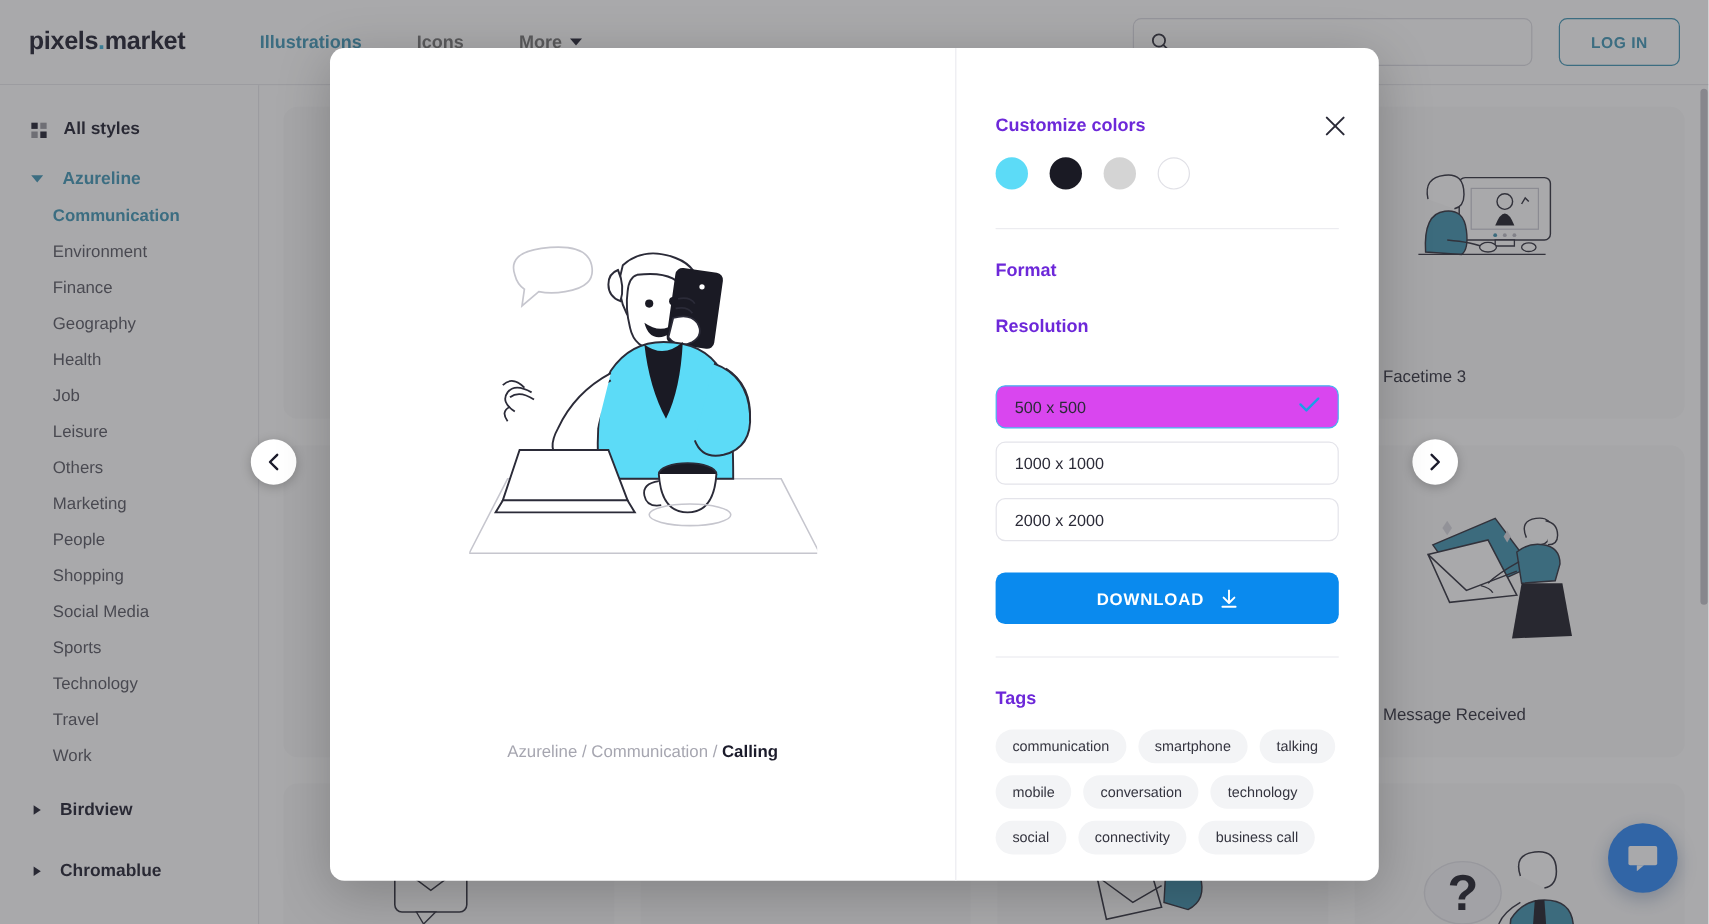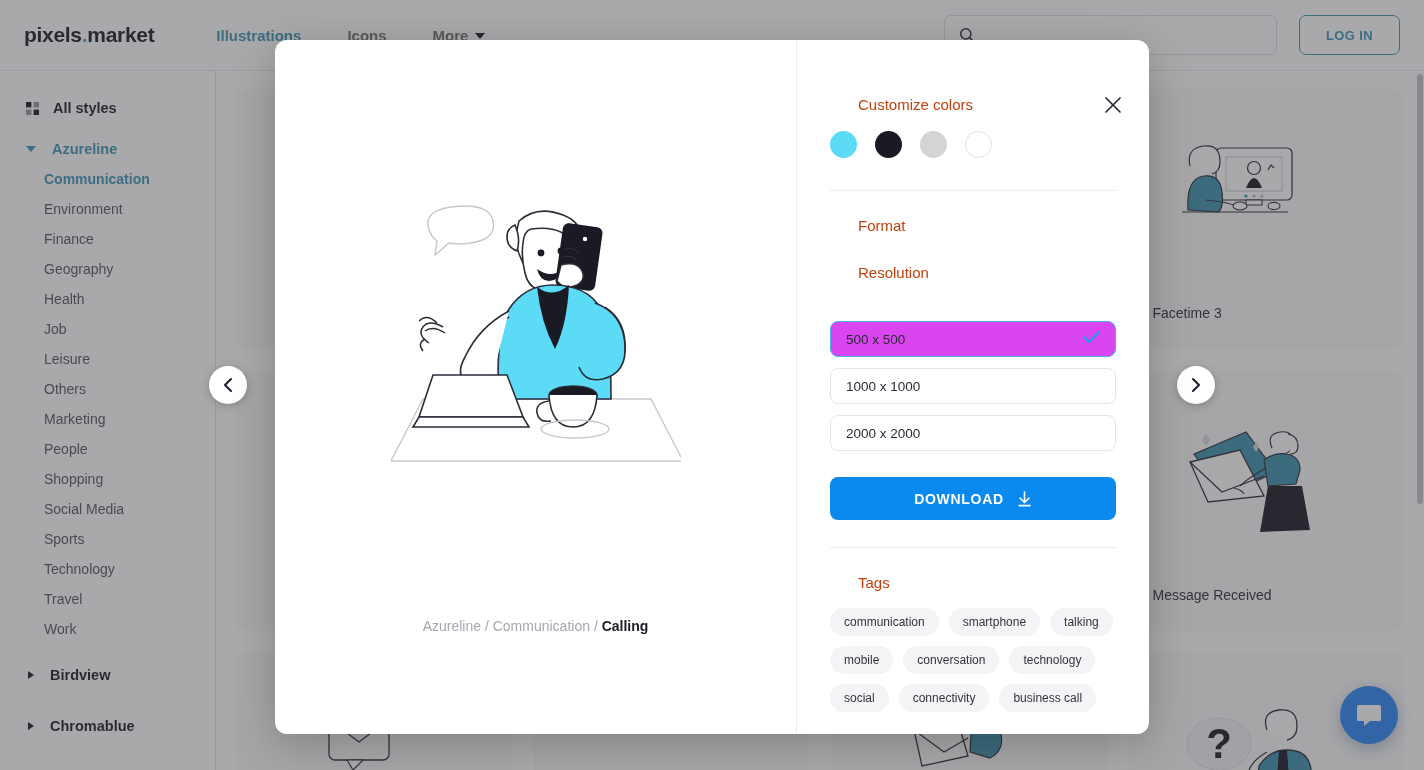--- a/index.html
+++ b/index.html
@@ -106,21 +106,21 @@
     display:flex; flex-direction:column; align-items:center;
   }
   .illus-wrap { flex:1; display:flex; align-items:center; justify-content:center; padding-top:10px; }
   .breadcrumb { font-size:14px; color:#a6a6b0; margin-bottom:100px; }
   .breadcrumb .cur { color:#1b1b2b; font-weight:700; }
 
   .modal-right { flex:1; padding:56px 33px 0 33px; overflow-y:auto; position:relative; }
   .close-btn { position:absolute; top:51px; right:22px; width:28px; height:28px;
                display:flex; align-items:center; justify-content:center; cursor:pointer; }
 
-  .sec-title { font-size:15px; font-weight:400; color:#c2410c;margin-left:28px; }
+  .sec-title { font-size:15px; font-weight:700; color:#6d28d9; }
   .swatches { display:flex; gap:18px; margin-top:18px; }
   .swatch { width:27px; height:27px; border-radius:50%; cursor:pointer; }
   .swatch.ring { border:1px solid #e0e0e6; }
   .hr { height:1px; background:#ececf0; margin:32px 0 0 0; }
 
   .seg {
     margin-top:17px; display:flex; background:#f1f2f4; border-radius:8px; padding:3px; height:36px;
   }
   .seg-item { flex:1; display:flex; align-items:center; justify-content:center;
               font-size:13.5px; color:#2b2b38; border-radius:6px; cursor:pointer; }

